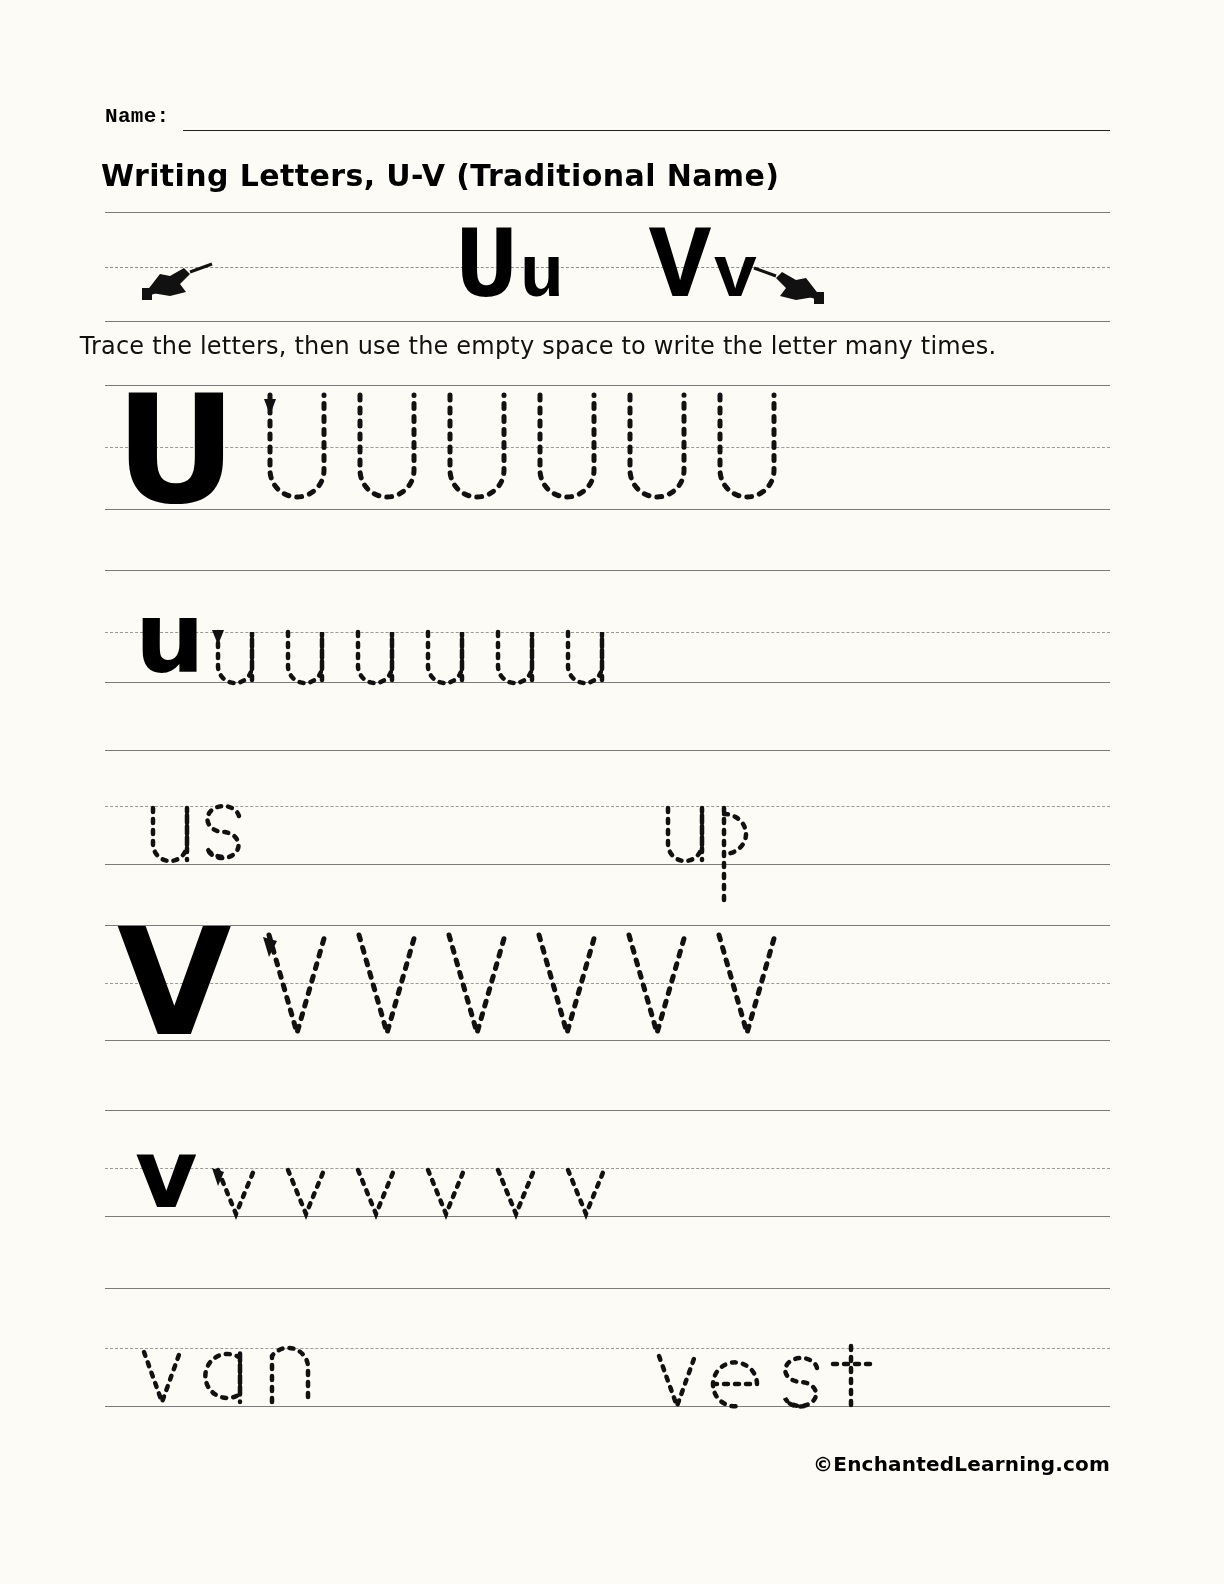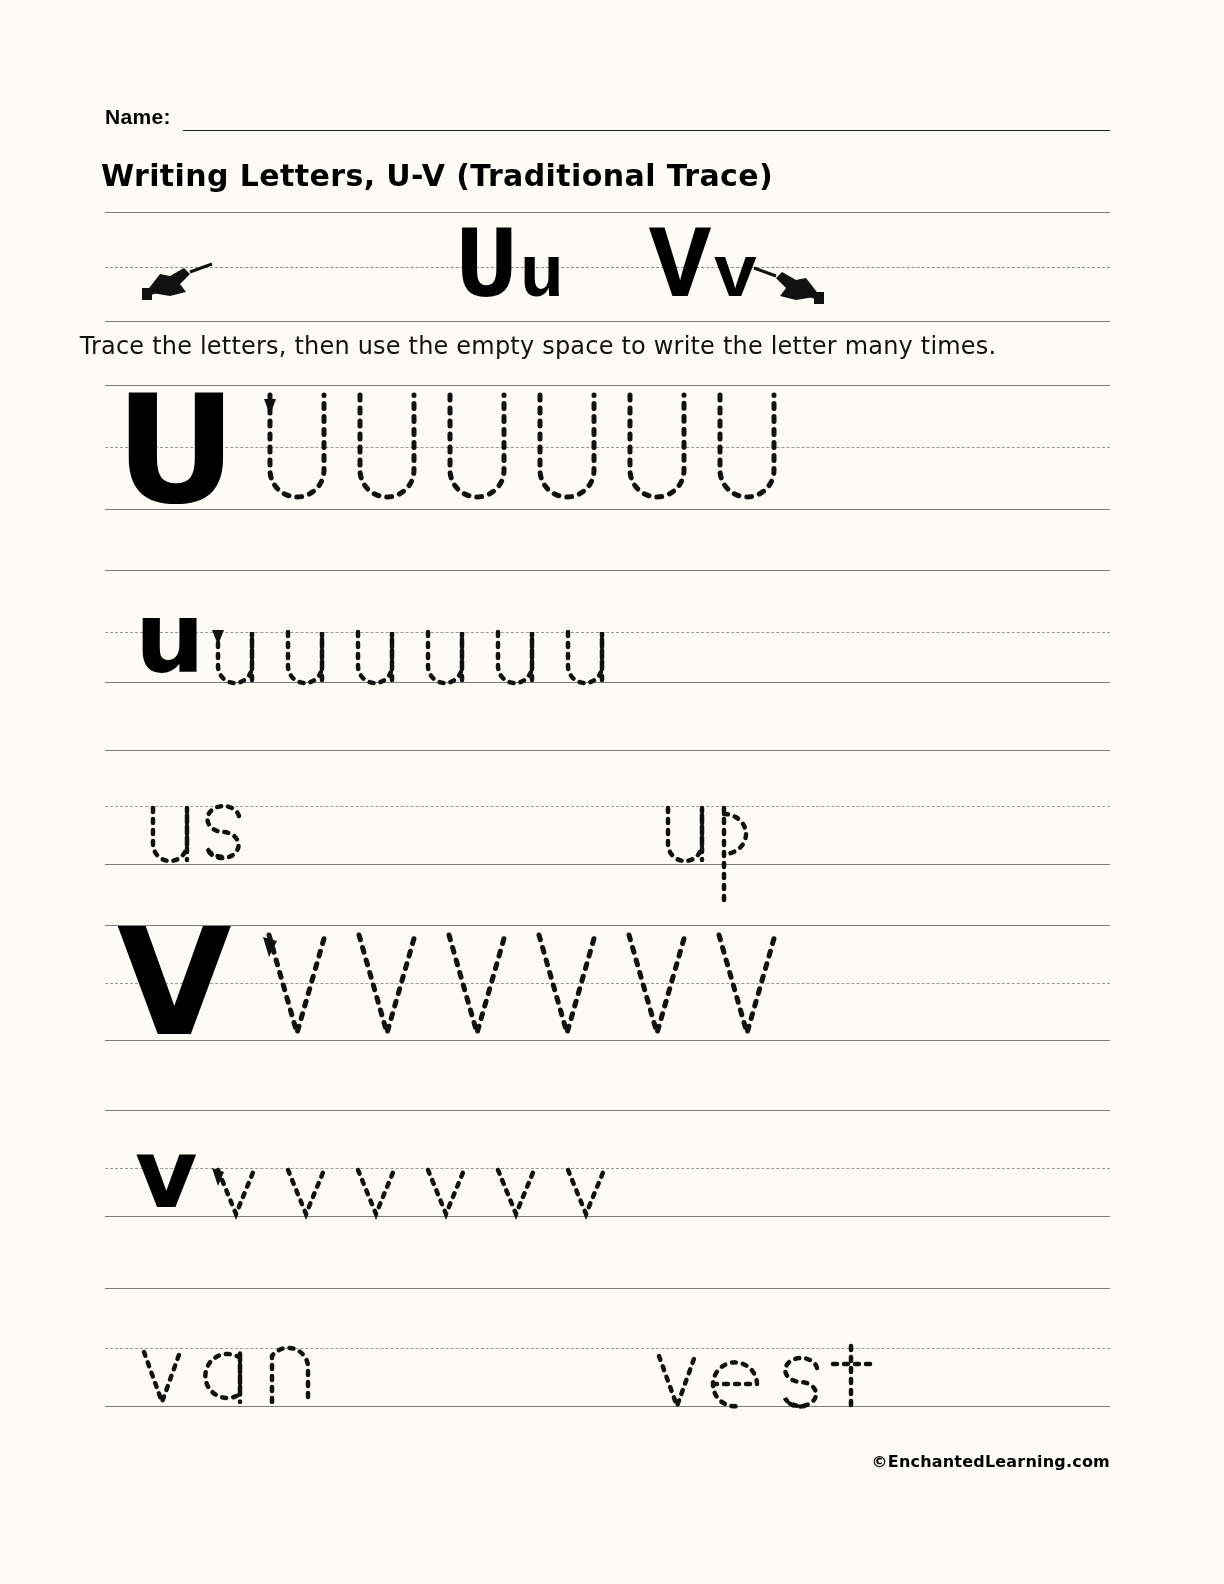--- a/index.html
+++ b/index.html
@@ -27,21 +27,21 @@
   .name-row {
     position: absolute;
     left: 105px;
     top: 105px;
     width: 1005px;
     height: 30px;
   }
   .name-label {
     position: absolute;
     left: 0; top: 0;
-    font-family: Liberation Sans, sans-serif;
+    font-family: Liberation Mono, monospace;
     font-size: 21px;
     font-weight: bold;
     letter-spacing: .3px;
   }
   .name-rule {
     position: absolute;
     left: 78px;
     top: 25px;
     width: 927px;
     border-bottom: 1.5px solid #222;
@@ -124,39 +124,39 @@
     font-weight: bold;
     color: #000;
   }
 
   
   .footer {
     position: absolute;
     right: 114px;
     top: 1452px;
     font-family: "DejaVu Sans", sans-serif;
-    font-size: 16px;
+    font-size: 20px;
     font-weight: bold;
     color: #000;
     letter-spacing: .2px;
   }
 
   svg { display: block; }
 </style>
 </head>
 <body>
 
 <div class="page">
 
   <div class="name-row">
     <span class="name-label">Name:</span>
     <div class="name-rule"></div>
   </div>
 
-  <div class="title">Writing Letters, U-V (Traditional Trace)</div>
+  <div class="title">Writing Letters, U-V (Traditional Name)</div>
 
   <div class="band hdr-band">
     <div class="ln" style="top:0px;"></div>
     <div class="ln dashed" style="top:55px;"></div>
     <div class="ln" style="top:109px;"></div>
 
     <div class="hdr-letters">
       <span class="upper">U</span><span class="lower">u</span><span style="letter-spacing:20px;">&nbsp;</span><span class="upper">V</span><span class="lower">v</span>
     </div>
   </div>

